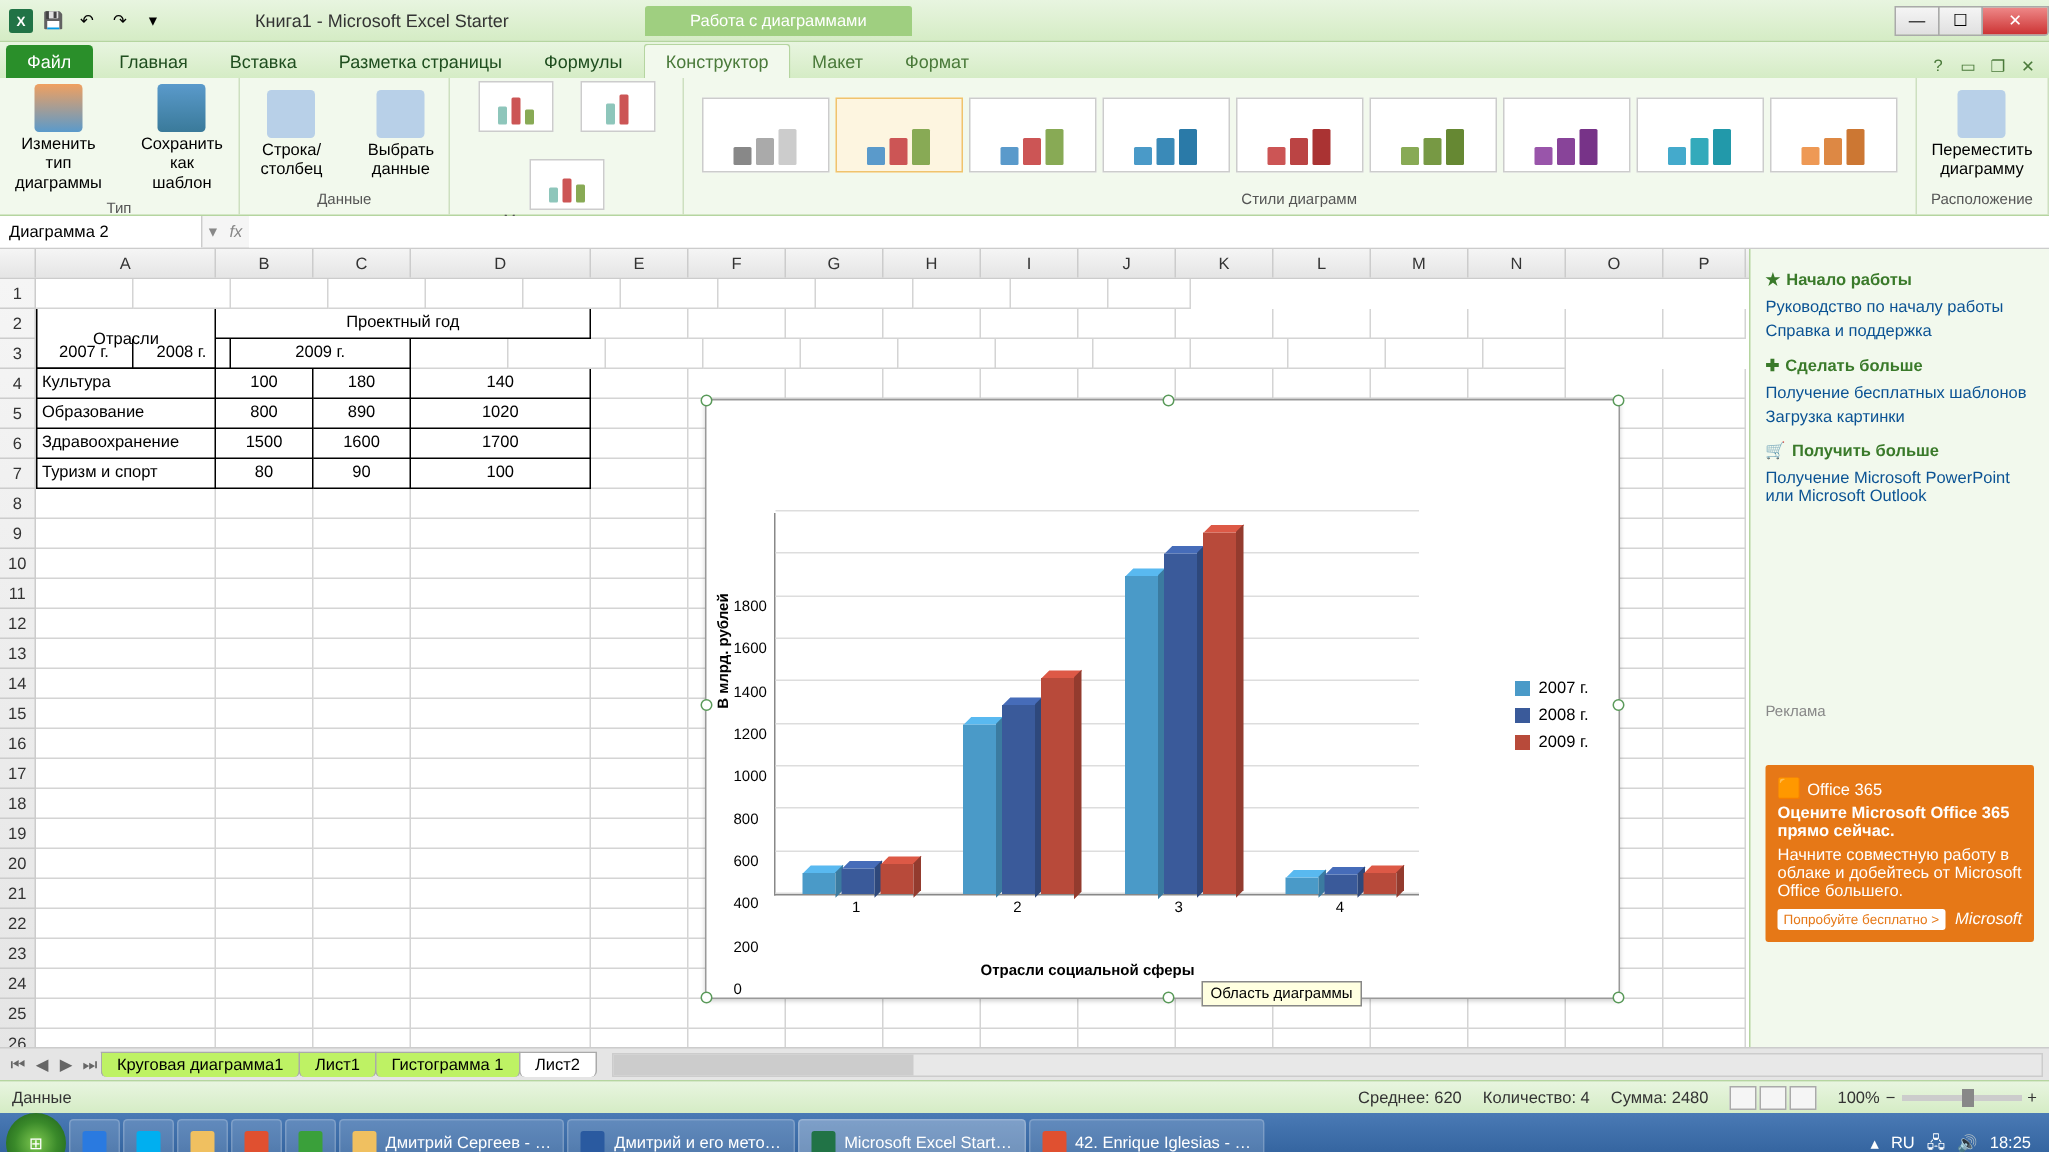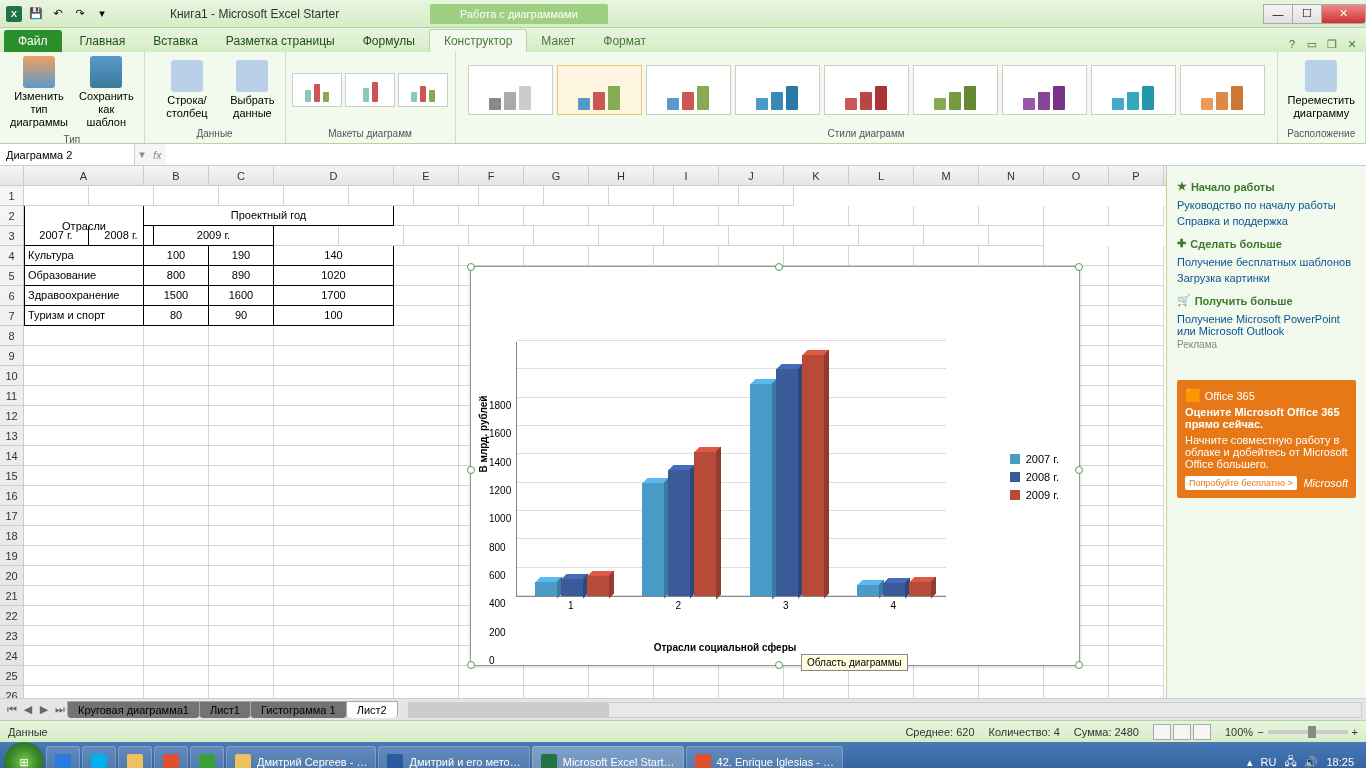--- a/index.html
+++ b/index.html
@@ -16,21 +16,21 @@
 .ribbon-tabs{height:24px;background:linear-gradient(#e8f5e0,#d5ecc5);display:flex;align-items:flex-end;padding-left:4px}
 .tab{padding:4px 14px;cursor:pointer;color:#1f4e1f;font-size:12px}
 .tab.file{background:#2a8f2a;color:#fff;border-radius:3px 3px 0 0;margin-right:4px}
 .tab.active{background:#f2f9ed;border:1px solid #b5d5a0;border-bottom:none;border-radius:3px 3px 0 0}
 .tab.context{color:#4a7a3a}
 .help-icons{position:absolute;right:6px;display:flex;gap:4px;align-items:center}
 .help-icons span{width:16px;height:16px;display:flex;align-items:center;justify-content:center;cursor:pointer;color:#4a7a3a}
 .ribbon{height:92px;background:#f2f9ed;border-bottom:1px solid #b5d5a0;display:flex}
 .ribbon-group{border-right:1px solid #cde0c0;padding:2px 6px;display:flex;flex-direction:column;justify-content:space-between;text-align:center}
 .ribbon-group-label{font-size:10px;color:#555;padding:2px 0}
-.ribbon-btns{display:flex;gap:3px;flex:1;align-items:center;justify-content:center}
+.ribbon-btns{display:flex;gap:18px;flex:1;align-items:center;justify-content:center}
 .big-btn{display:flex;flex-direction:column;align-items:center;gap:2px;padding:2px 4px;cursor:pointer;font-size:10px;line-height:1.2}
 .big-btn .ico{width:32px;height:32px;background:#ddd;border-radius:3px}
 .chart-style-gallery{display:flex;gap:4px;align-items:center;flex:1;padding:0 6px;overflow:hidden}
 .style-thumb{width:85px;height:50px;border:1px solid #ccc;background:#fff;display:flex;align-items:flex-end;justify-content:center;gap:3px;padding:4px;cursor:pointer}
 .style-thumb.sel{border:1px solid #f0c36d;background:#fdf5e0}
 .mini-bar{width:12px;border-radius:1px}
 .formula-bar{height:22px;border-bottom:1px solid #ccc;display:flex;align-items:center;background:#f5f5f5}
 .name-box{width:135px;padding:0 6px;border-right:1px solid #ccc;height:100%;display:flex;align-items:center;background:#fff}
 .name-box input{border:none;width:100%;outline:none}
 .fx-area{display:flex;align-items:center;padding:0 4px;gap:6px;color:#888}
@@ -65,21 +65,21 @@
 .ylabel{position:absolute;left:12px;top:200px;transform:rotate(-90deg);transform-origin:left;font-size:10px;font-weight:bold}
 .xlabel{position:absolute;bottom:12px;left:0;right:100px;text-align:center;font-size:10px;font-weight:bold}
 .xtick{position:absolute;top:100%;font-size:10px;transform:translateX(-50%);margin-top:4px}
 .tooltip{position:absolute;background:#ffffe0;border:1px solid #888;padding:2px 5px;font-size:10px}
 .side-panel{width:200px;background:#f2f9ed;border-left:1px solid #b5d5a0;padding:6px 10px;font-size:11px}
 .side-h{color:#3a7a2a;font-weight:bold;font-size:13px;margin:8px 0 4px;display:flex;align-items:center;gap:4px}
 .side-link{color:#0b5394;cursor:pointer;padding:2px 0;display:block}
 .ad-box{background:#e67817;color:#fff;padding:8px;font-size:10px;margin-top:30px;border-radius:2px}
 .sheet-tabs{height:22px;background:#e5e5e5;border-top:1px solid #ccc;display:flex;align-items:center;padding:0 4px;gap:0}
 .nav-btn{width:16px;height:16px;display:flex;align-items:center;justify-content:center;cursor:pointer;color:#666}
-.sheet-tab{padding:2px 10px;background:#737373;border:1px solid #aaa;border-bottom:none;margin-left:-1px;cursor:pointer;font-size:11px;border-radius:0 0 4px 4px}
+.sheet-tab{padding:2px 10px;background:#bef264;border:1px solid #aaa;border-bottom:none;margin-left:-1px;cursor:pointer;font-size:11px;border-radius:0 0 4px 4px}
 .sheet-tab.active{background:#fff;font-weight:normal}
 .hscroll{flex:1;margin-left:10px;height:16px;background:#e8e8e8;border:1px solid #ccc;position:relative}
 .status-bar{height:22px;background:linear-gradient(#e8f5e0,#d5ecc5);border-top:1px solid #b5d5a0;display:flex;align-items:center;padding:0 8px;font-size:11px;color:#333;justify-content:space-between}
 .status-right{display:flex;align-items:center;gap:14px}
 .view-btns{display:flex;gap:2px}
 .view-btn{width:18px;height:16px;border:1px solid #aaa;background:#f5f5f5;cursor:pointer}
 .zoom{display:flex;align-items:center;gap:4px}
 .zoom-slider{width:80px;height:4px;background:#ccc;position:relative}
 .zoom-thumb{position:absolute;width:8px;height:12px;background:#888;top:-4px;left:50%}
 .taskbar{height:40px;background:linear-gradient(#4a7ab5,#2a5a95);display:flex;align-items:center;padding:0 4px;gap:2px}
@@ -344,21 +344,21 @@
             <div class="cell" style="width: 65px;"></div>
             <div class="cell" style="width: 65px;"></div>
             <div class="cell" style="width: 65px;"></div>
             <div class="cell" style="width: 65px;"></div>
             <div class="cell" style="width: 65px;"></div>
             <div class="cell" style="width: 55px;"></div>
           </div>
           <div class="cell-row">
             <div class="cell table-border table-border-left" style="width: 120px;">Культура</div>
             <div class="cell center table-border" style="width: 65px;">100</div>
-            <div class="cell center table-border" style="width: 65px;">190</div>
+            <div class="cell center table-border" style="width: 65px;">180</div>
             <div class="cell center table-border" style="width: 120px;">140</div>
             <div class="cell" style="width: 65px;"></div>
             <div class="cell" style="width: 65px;"></div>
             <div class="cell" style="width: 65px;"></div>
             <div class="cell" style="width: 65px;"></div>
             <div class="cell" style="width: 65px;"></div>
             <div class="cell" style="width: 65px;"></div>
             <div class="cell" style="width: 65px;"></div>
             <div class="cell" style="width: 65px;"></div>
             <div class="cell" style="width: 65px;"></div>
@@ -843,21 +843,21 @@
         <span>✚</span>
         <span>Сделать больше</span>
       </div>
     <a class="side-link">Получение бесплатных шаблонов</a>
     <a class="side-link">Загрузка картинки</a>
     <div class="side-h">
         <span>🛒</span>
         <span>Получить больше</span>
       </div>
     <a class="side-link">Получение Microsoft PowerPoint или Microsoft Outlook</a>
-    <div style="color:#888;font-size:10px">Реклама</div>
+    <div style="color:#888;margin-top:130px;font-size:10px">Реклама</div>
     <div class="ad-box">
       <div style="font-size:13px;font-weight:normal;margin-bottom:3px">🟧 <span>Office 365</span></div>
       <div style="font-weight:bold;margin-bottom:4px">Оцените Microsoft Office 365 прямо сейчас.</div>
       <div style="margin-bottom:6px">Начните совместную работу в облаке и добейтесь от Microsoft Office большего.</div>
       <div style="display:flex;justify-content:space-between;align-items:center">
         <span style="background:#fff;color:#e67817;padding:2px 4px;border-radius:2px;font-size:9px">Попробуйте бесплатно &gt;</span>
         <span style="font-style:italic">Microsoft</span>
       </div>
     </div>
   </div>

